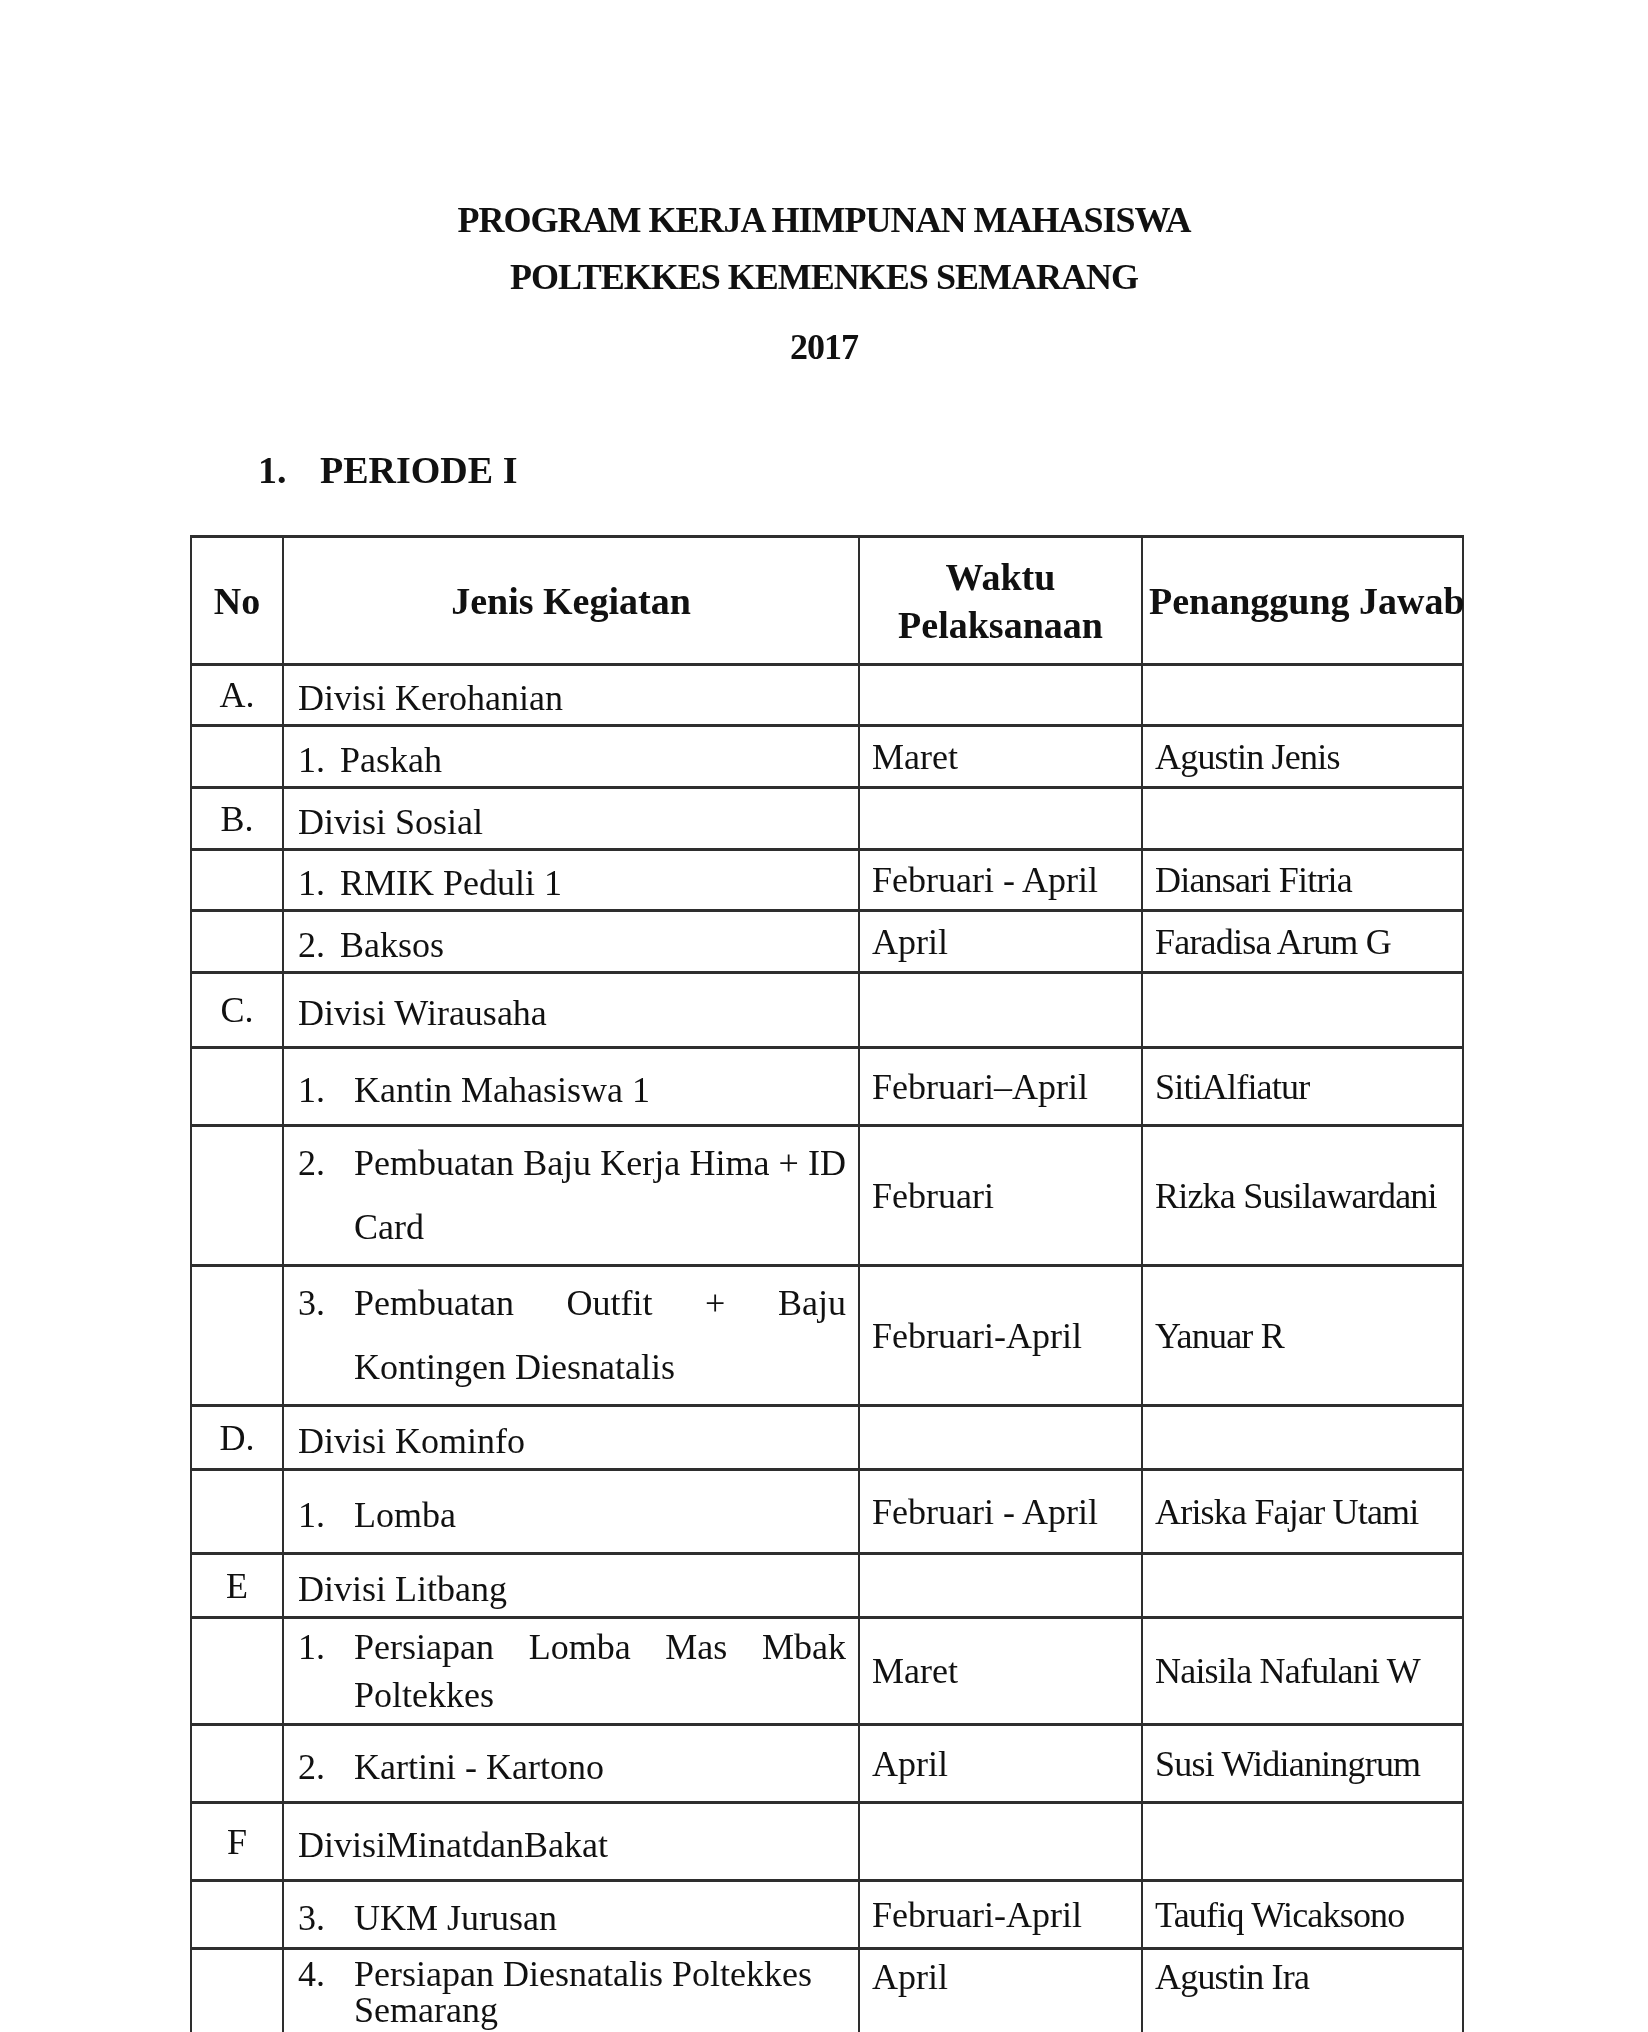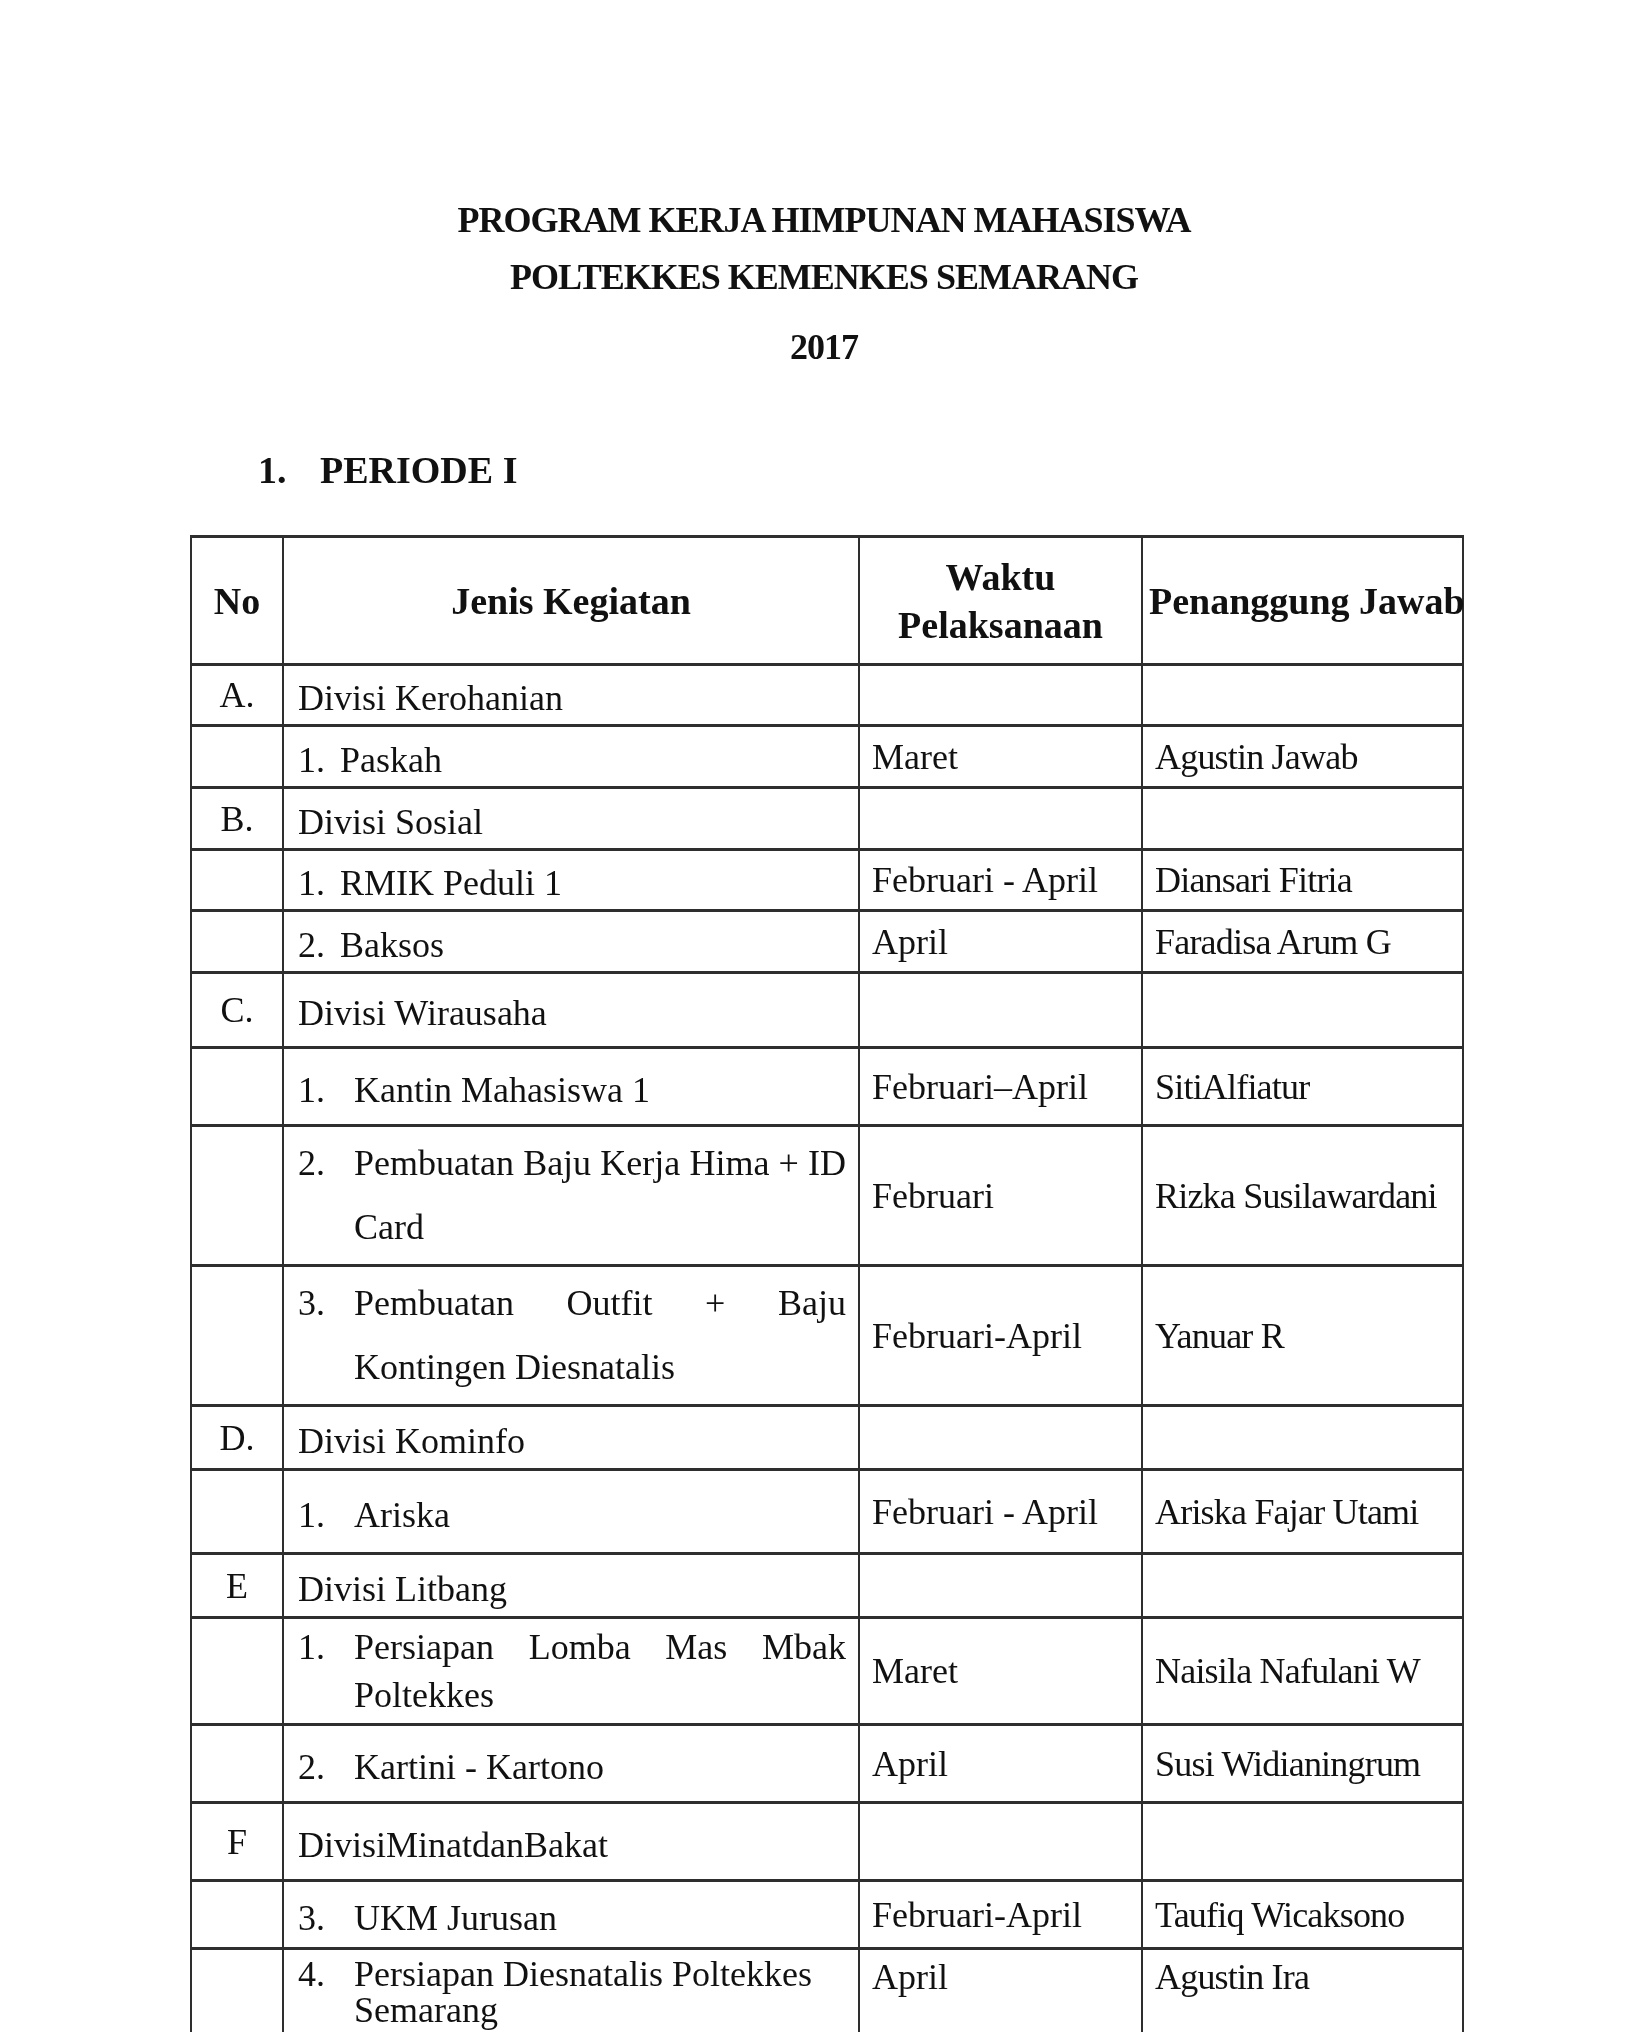--- a/index.html
+++ b/index.html
@@ -133,21 +133,21 @@
 
     <tr style="height:62px">
       <td class="no-cell"></td>
       <td class="kg-cell">
         <span class="item">
               <span class="num num-inline">1.</span>
               <span class="txt">Paskah</span>
             </span>
       </td>
       <td class="wk-cell">Maret</td>
-      <td class="pj-cell">Agustin Jawab</td>
+      <td class="pj-cell">Agustin Jenis</td>
     </tr>
 
     <tr style="height:62px">
       <td class="no-cell">B.</td>
       <td class="kg-cell"><span>Divisi Sosial</span></td>
       <td class="wk-cell"></td>
       <td class="pj-cell"></td>
     </tr>
 
     <tr style="height:61px">
@@ -228,21 +228,21 @@
       <td class="kg-cell"><span>Divisi Kominfo</span></td>
       <td class="wk-cell"></td>
       <td class="pj-cell"></td>
     </tr>
 
     <tr style="height:84px">
       <td class="no-cell"></td>
       <td class="kg-cell">
         <span class="item">
               <span class="num num-list">1.</span>
-              <span class="txt">Ariska</span>
+              <span class="txt">Lomba</span>
             </span>
       </td>
       <td class="wk-cell">Februari - April</td>
       <td class="pj-cell">Ariska Fajar Utami</td>
     </tr>
 
     <tr style="height:64px">
       <td class="no-cell">E</td>
       <td class="kg-cell"><span>Divisi Litbang</span></td>
       <td class="wk-cell"></td>

